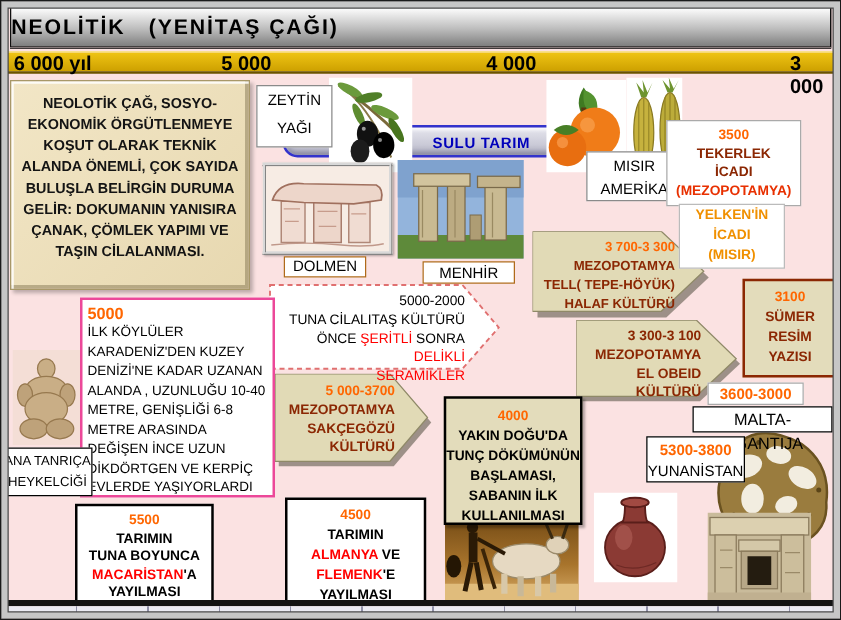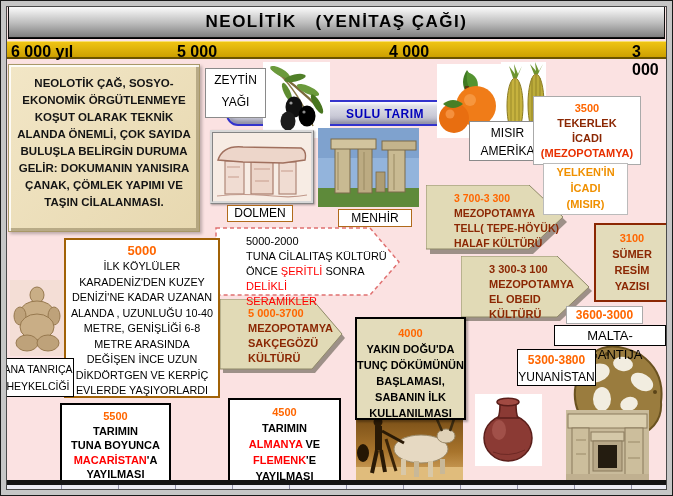--- a/index.html
+++ b/index.html
@@ -13,21 +13,21 @@
     position:absolute; inset:0; z-index:60; pointer-events:none;
     border:1px solid #1a1a1a;
     box-shadow: inset 0 0 0 5px #C6C6C6, inset 0 0 0 6px #4a4a4a;
   }
   .abs { position:absolute; box-sizing:border-box; }
 
   .titlebar {
     left:8px; top:5px; width:657px; height:33px; z-index:5;
     background:linear-gradient(#ffffff, #bdbdbd 55%, #7e7e7e);
     border:1px solid #101010; box-shadow:0 1px 0 #000;
-    display:flex; align-items:center; justify-content:center;
+    display:flex; align-items:center; 
     font-size:17px; font-weight:bold; letter-spacing:1.5px; color:#000;
     white-space:pre;
   }
   .timeline {
     left:5px; top:41px; width:663px; height:18px; z-index:5;
     background:linear-gradient(#EFC414, #CDA000);
     border-top:1px solid #F7E070; border-bottom:2px solid #6B5300;
   }
   .tick { position:absolute; top:1px; font-size:16px; font-weight:bold; color:#000; }
 
@@ -36,21 +36,21 @@
     background:linear-gradient(135deg,#F2E6C6,#E7D8B0);
     border:1px solid #A89868;
     box-shadow: inset 2px 2px 0 rgba(255,255,255,.85), inset -3px -3px 0 rgba(90,75,40,.35), 2px 2px 3px rgba(0,0,0,.25);
     text-align:center; font-size:11.5px; font-weight:bold; color:#141414;
     line-height:17px; padding:10px 6px 0 6px;
   }
 
   .white-box { background:#fff; border:1px solid #8a8a8a; z-index:3; text-align:center; color:#000; }
   .thin-black { background:#fff; border:1px solid #000; z-index:3; text-align:center; color:#000; }
   .black-box { background:#fff; border:2px solid #000; z-index:3; text-align:center; }
-  .redline-box { background:#fff; border:2px solid #a16207; z-index:3; text-align:center; }
+  .redline-box { background:#fff; border:2px solid #ec4899; z-index:3; }
   .tan-box { background:#E3DCBB; border:2px solid #000; z-index:3; text-align:center; box-shadow:2px 2px 2px rgba(0,0,0,.3); }
   .sumer-box { background:#E3DCBB; border:2px solid #8B2703; z-index:3; text-align:center; }
   .img-label { background:#fff; border:1px solid #B06A1A; z-index:4; text-align:center; color:#000; }
 
   .num { color:#FF6600; font-weight:bold; }
   .maroon { color:#8B2703; font-weight:bold; }
   .redtxt { color:#FF0000; font-weight:bold; }
   .orangetxt { color:#F09000; font-weight:bold; }
   .blk { color:#000; font-weight:bold; }
   .plain { font-weight:normal; color:#000; }
@@ -61,21 +61,21 @@
     border:2px solid #3333CC; border-radius:12px;
     box-shadow: inset 0 2px 3px rgba(255,255,255,.9), inset 0 -3px 4px rgba(90,90,120,.5);
   }
   .sulutext { position:absolute; left:118px; top:5px; font-size:12px; font-weight:bold; color:#0000BB; letter-spacing:.5px; }
 
   .imgbox { position:absolute; z-index:2; }
   .dolmen-frame {
     left:210px; top:130px; width:104px; height:74px; z-index:2;
     border:3px ridge #D8D8D8; background:#F7ECE4; box-shadow:1px 1px 2px rgba(0,0,0,.35);
   }
-  .arrow-text { position:absolute; z-index:3; text-align:left;margin-left:26px; }
+  .arrow-text { position:absolute; z-index:3; text-align:right; }
   .arrow-text div { line-height:15px; }
 
   .bottom-bar { left:4px; bottom:11px; width:665px; height:5px; background:#141414; z-index:55; }
   .ruler {
     left:4px; bottom:2px; width:665px; height:9px; z-index:55;
     background:#EBEBF3;
     background-image:repeating-linear-gradient(90deg, #9090A8 0 1px, transparent 1px 57px);
   }
 </style>
 </head>

